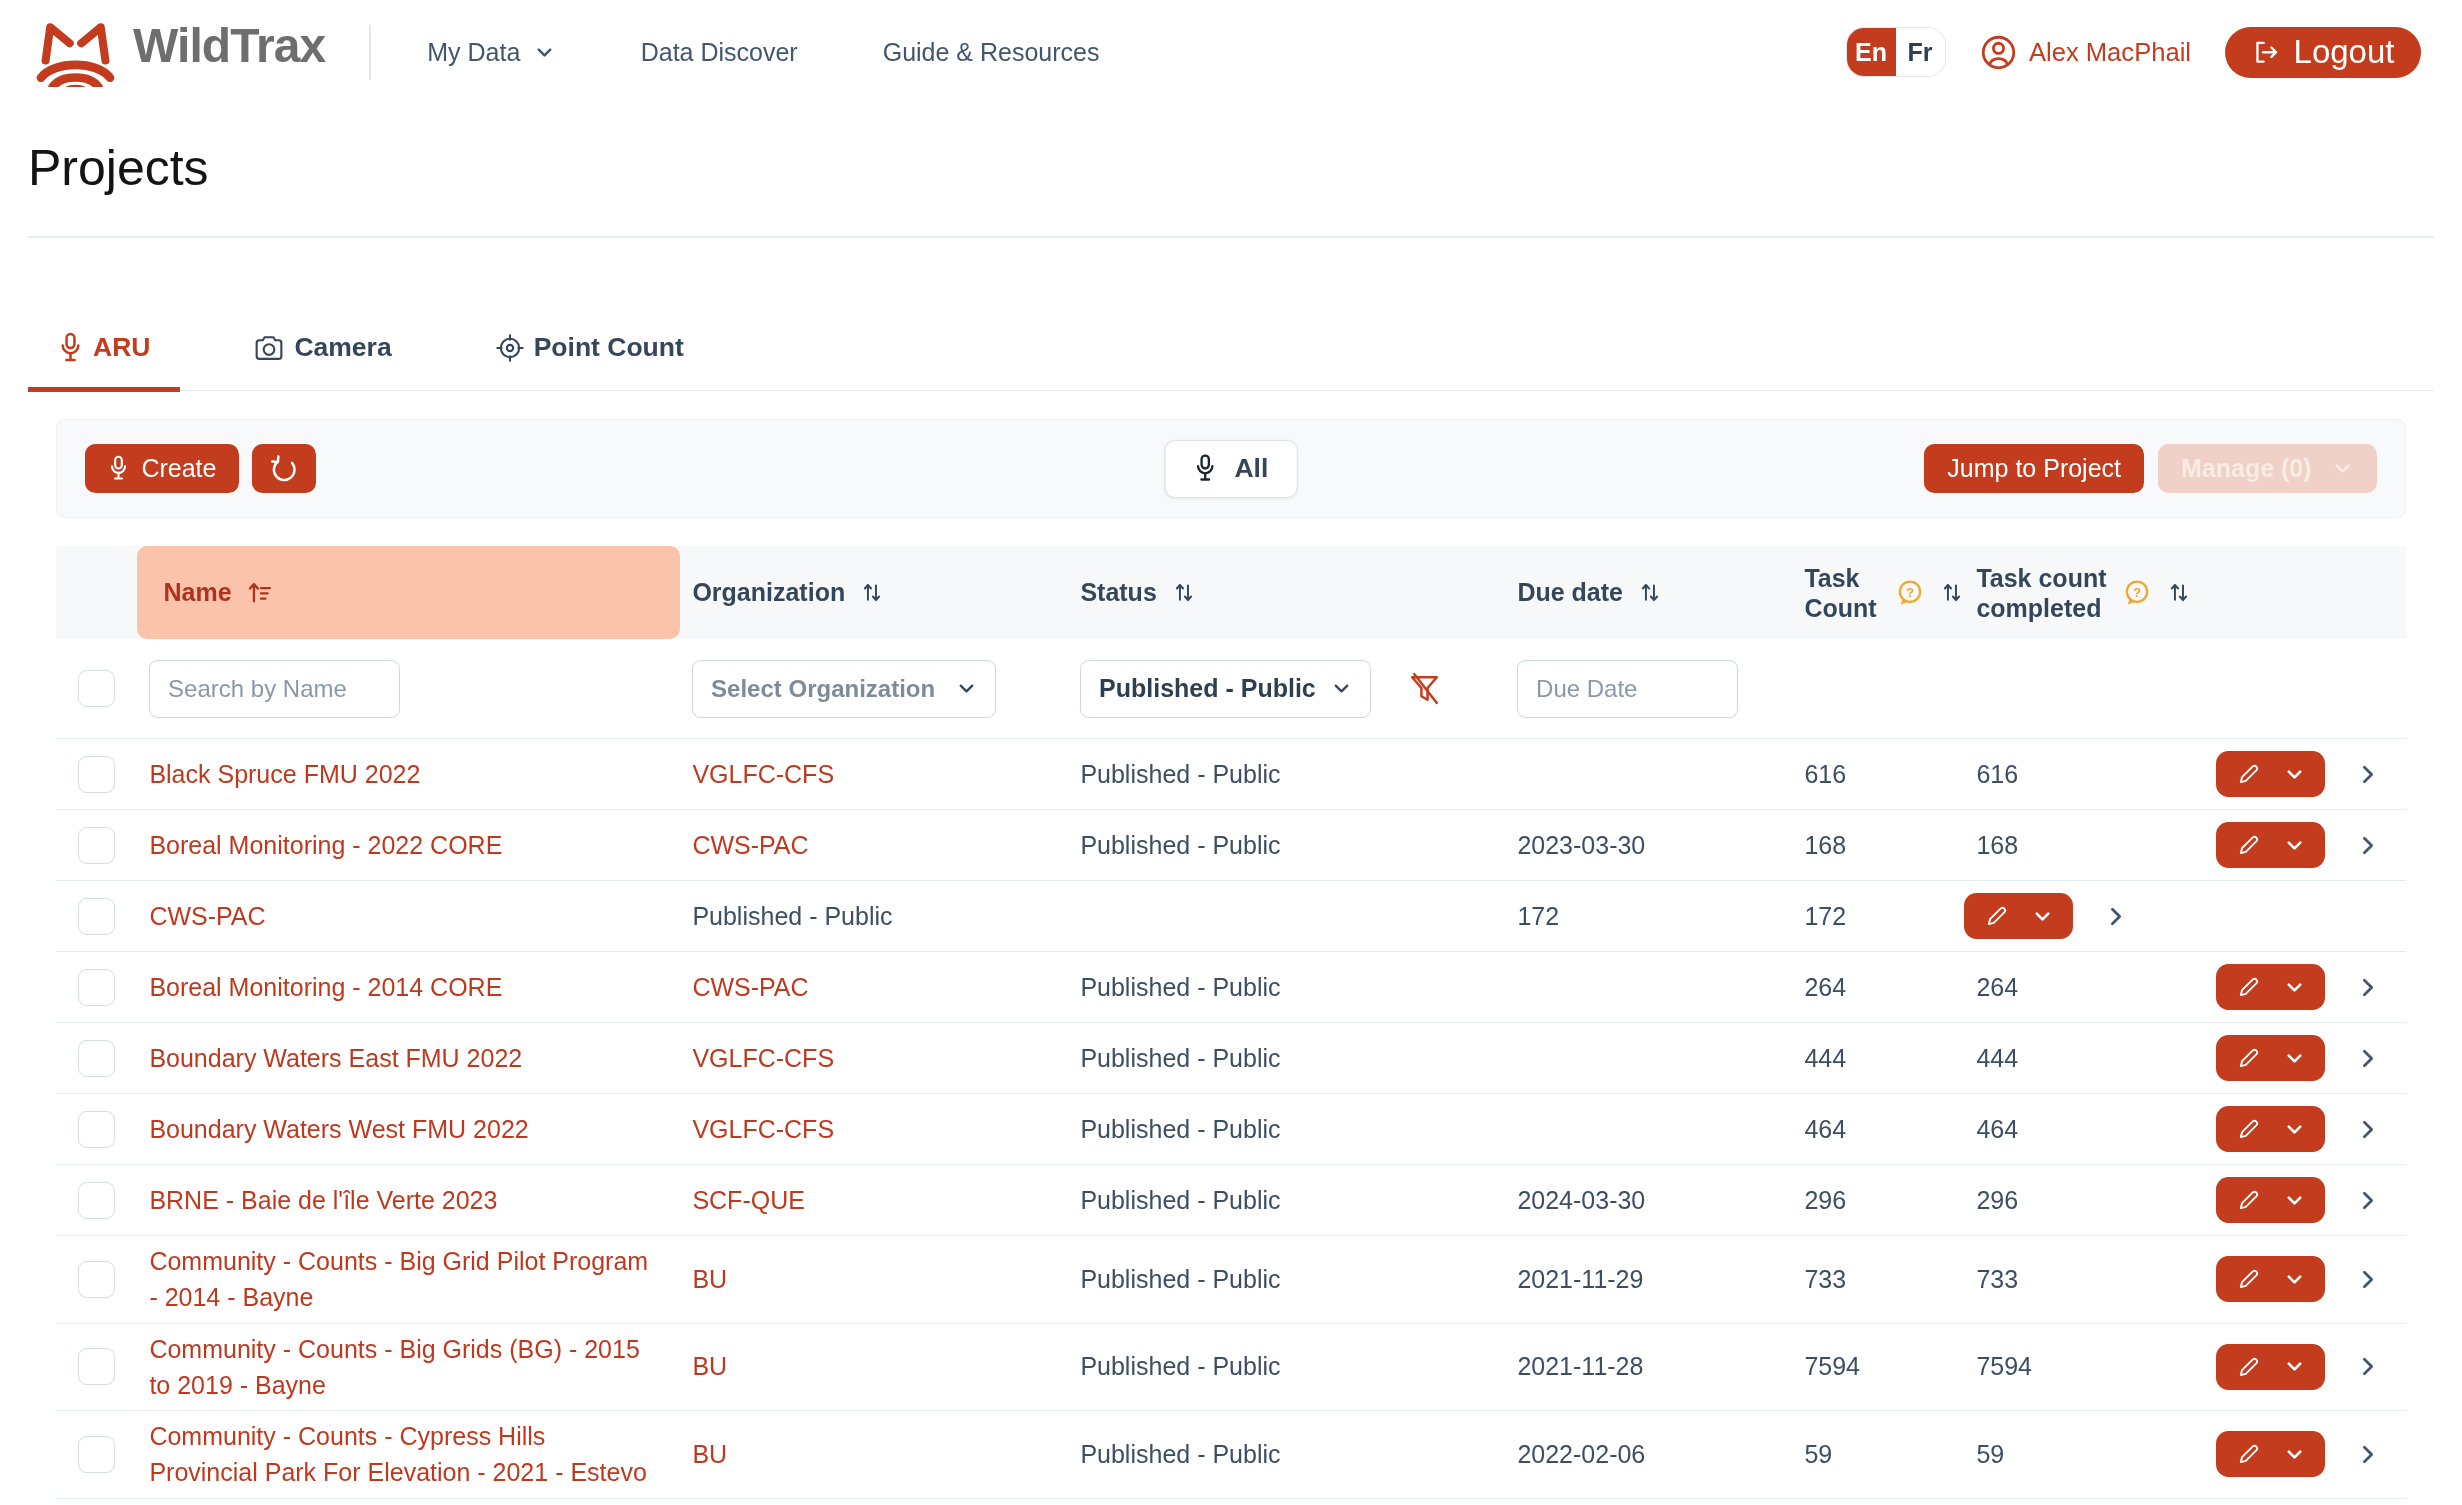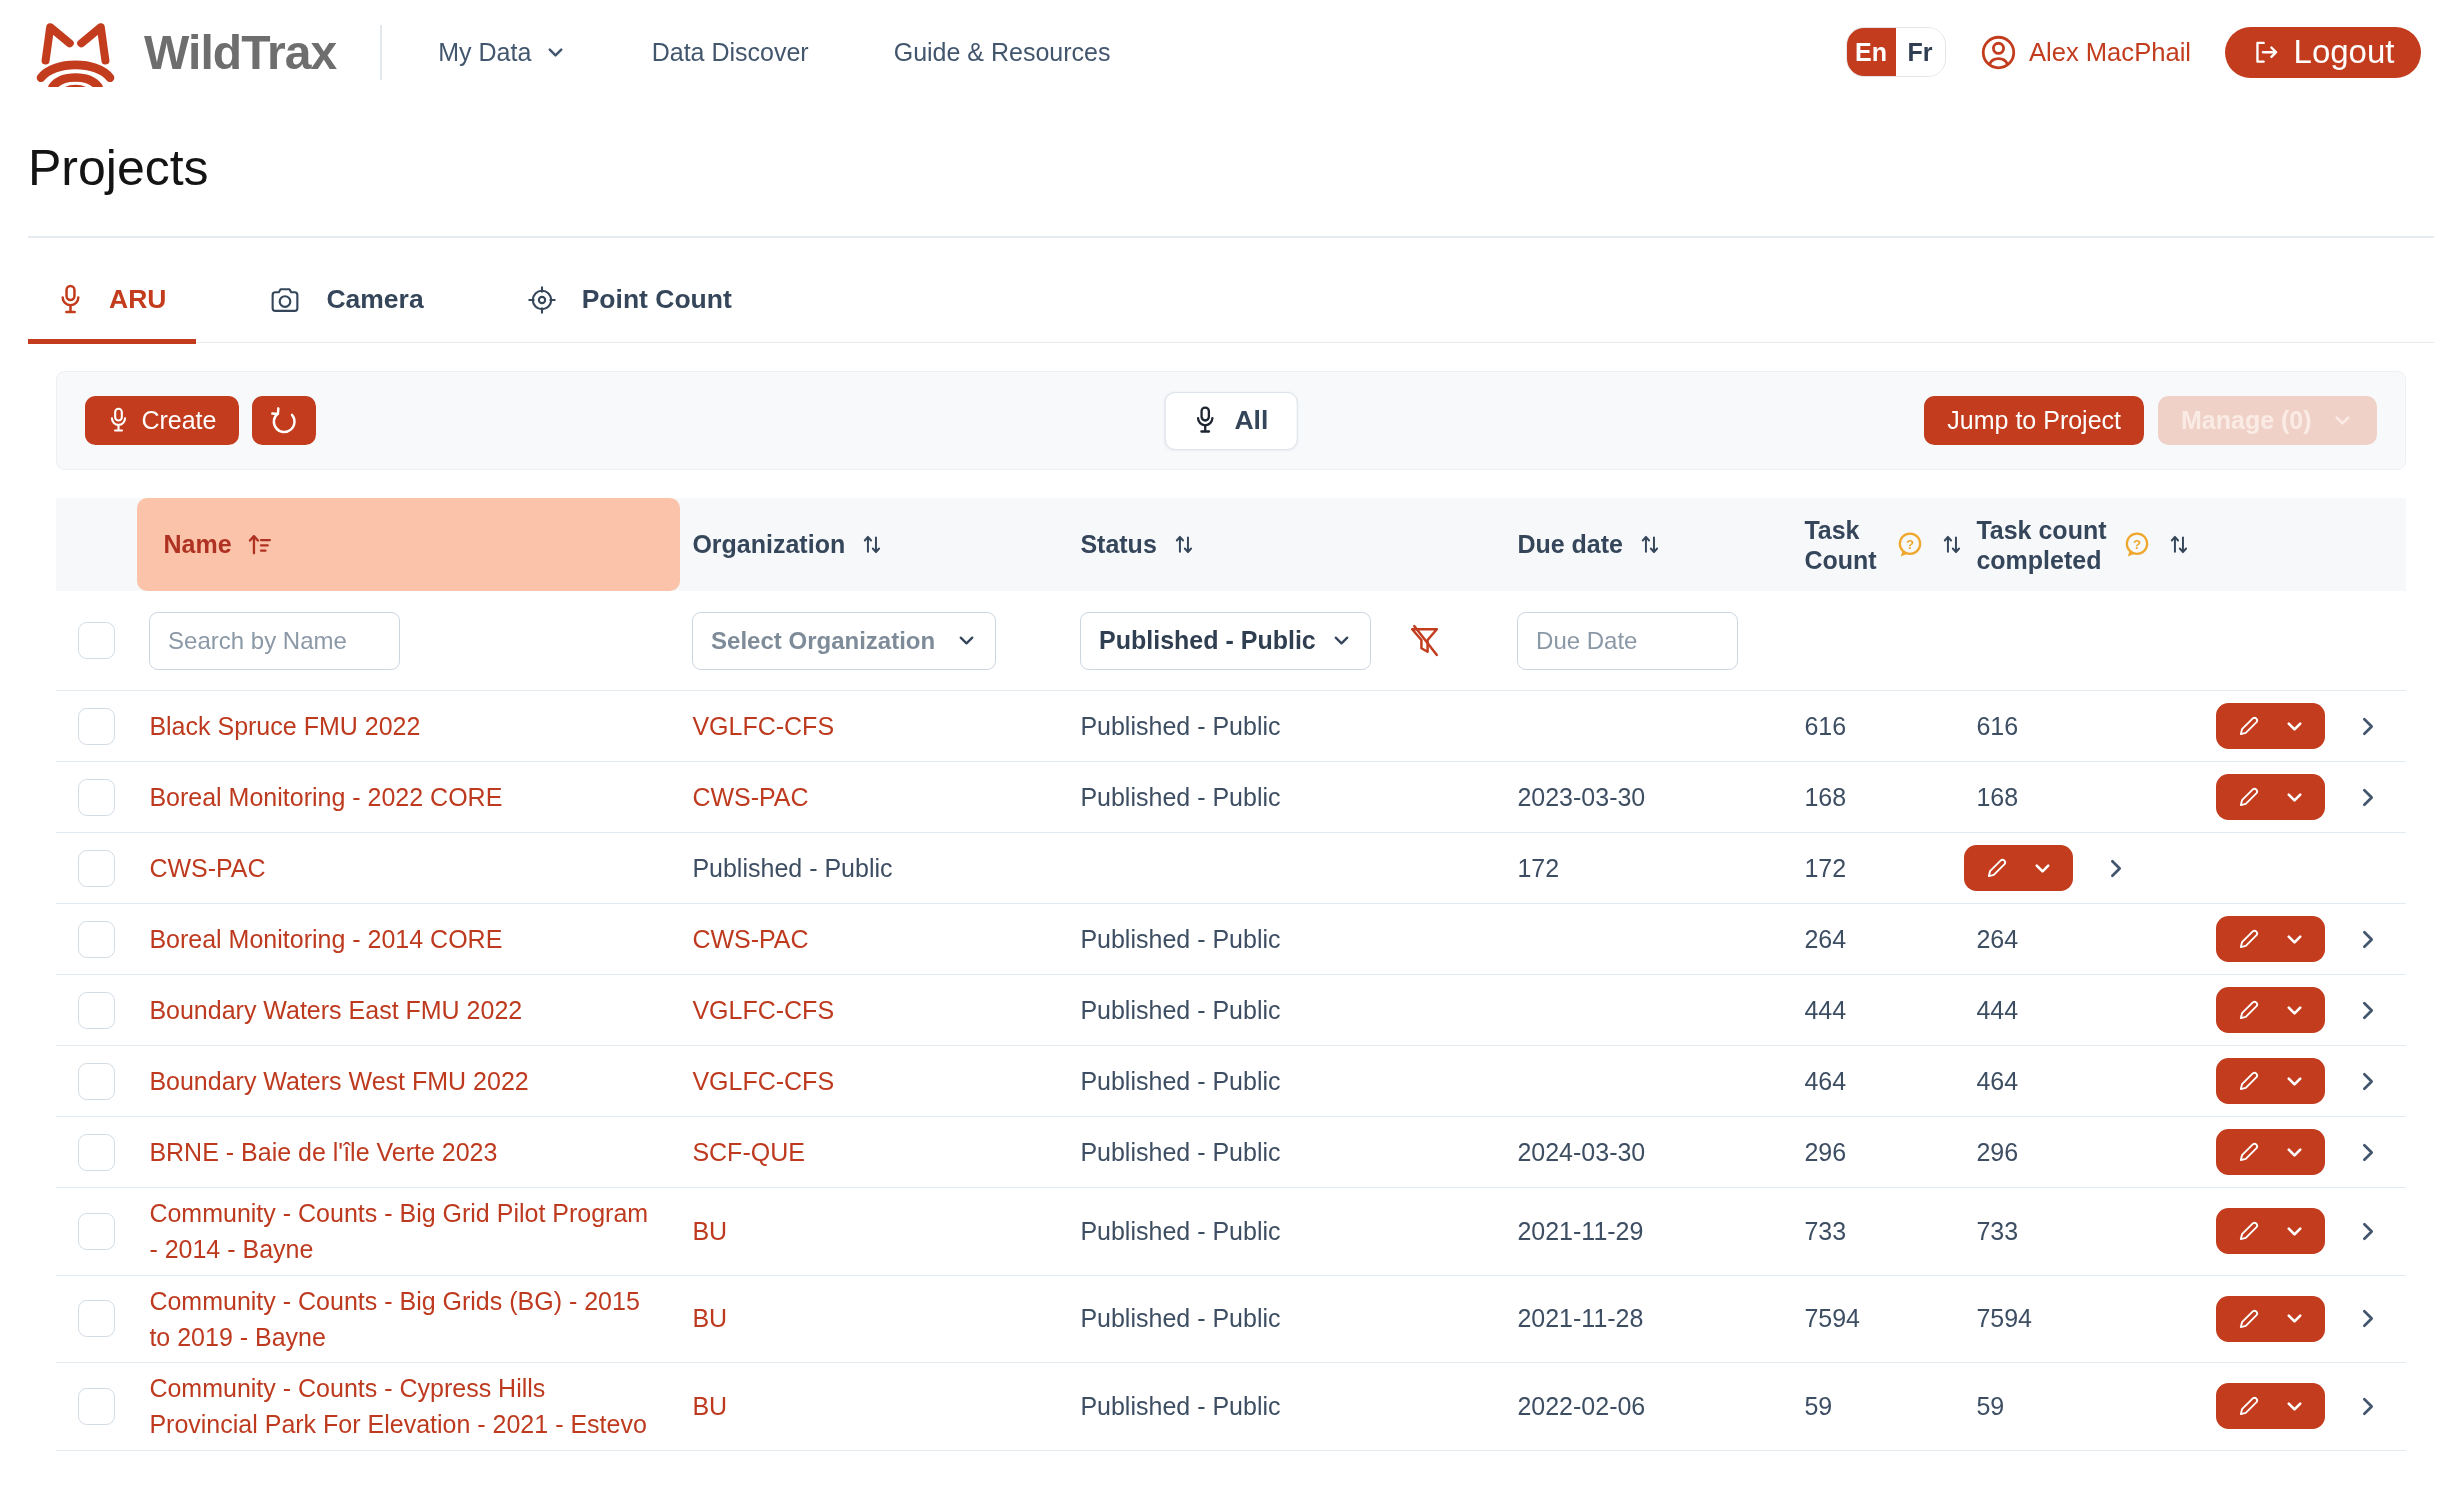--- a/index.html
+++ b/index.html
@@ -10,43 +10,43 @@
     --navy:#3D4E63; --navy-bold:#35465B;
     --salmon:#FBC3A9;
     --border-light:#E2EBF1; --input-border:#CBD6E1;
     --placeholder:#8B98A6; --card-bg:#F8F9FB; --thead-bg:#F7F8FA;
     --orange:#EFA82E;
   }
   svg{display:block;}
 
   
   .topbar{ height:104px; display:flex; align-items:center; padding:0 41px 0 35px; background:#fff;}
-  .brand{ display:flex; align-items:center; gap:28px; }
+  .brand{ display:flex; gap:17px; }
   .brand .logo{ width:81px; height:69px; overflow:hidden;}
   .brand .brand-text{ font-size:48px; font-weight:700; color:#6E6E6E; letter-spacing:-0.9px; }
   .vdiv{ width:1.8px; height:55px; background:#E3E8ED; margin:0 56px 0 44px;}
   nav{ display:flex; align-items:center; gap:85px; }
   .nav-item{ display:flex; align-items:center; gap:12.4px; font-size:25px; color:#42566D; font-weight:500; cursor:pointer;}
   .header-right{ margin-left:auto; display:flex; align-items:center; gap:34px;}
   .lang-toggle{ display:flex; border-radius:18px; overflow:hidden; border:0.9px solid #E1E6EB;}
   .lang{ width:49px; height:48px; display:flex; align-items:center; justify-content:center;
     font-size:25px; font-weight:700; border:none; cursor:pointer; background:#fff; color:#2F3E50;}
   .lang.active{ background:var(--red); color:#fff;}
   .user{ display:flex; align-items:center; gap:12.4px; color:var(--red); font-size:25.6px; }
   .logout-btn{ display:flex; align-items:center; gap:14px; background:var(--red); color:#fff;
     border:none; border-radius:26.5px; height:51px; padding:0 26.5px; font-size:33px; cursor:pointer;
     font-family:inherit;}
 
   
   .page-title{ font-size:50px; font-weight:500; color:#141414; margin:35px 0 0 28px; }
   .title-divider{ height:1.8px; background:#E5EBF0; margin:39px 28px 0 28px; }
 
   .tabs{ display:flex; gap:44px; margin:46px 28px 0 28px; border-bottom:1.8px solid #E6ECF0;}
-  .tab{ display:flex; align-items:center; gap:26px; padding:0 30px 23px 30px; margin-bottom:-1.8px;
-    font-size:26.5px; font-weight:700; color:var(--navy-bold); border-bottom:5.3px solid transparent; cursor:pointer;}
+  .tab{ display:flex; align-items:center; gap:10px; padding:0 30px 23px 30px; margin-bottom:-1.8px;
+    font-size:26.5px; font-weight:700; color:var(--navy-bold); border-bottom:5.3px solid transparent; cursor:pointer;margin-top:48px;}
   .tab.active{ color:var(--red); border-bottom-color:var(--red);}
 
   
   .toolbar{ margin:28px 56px 0 56px; height:99px; background:var(--card-bg);
     border:0.9px solid #ECEFF3; border-radius:8.8px; display:flex; align-items:center;
     padding:0 28px; position:relative;}
   .toolbar-left{ display:flex; gap:12.4px;}
   .btn-red{ display:flex; align-items:center; gap:12.4px; background:var(--red); color:#fff;
     border:none; border-radius:10.6px; height:49px; padding:0 23px; font-size:25px; font-weight:500;
     cursor:pointer; font-family:inherit;}

